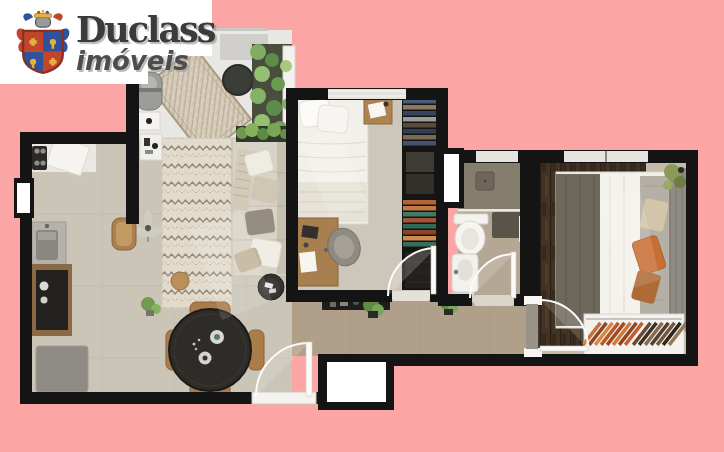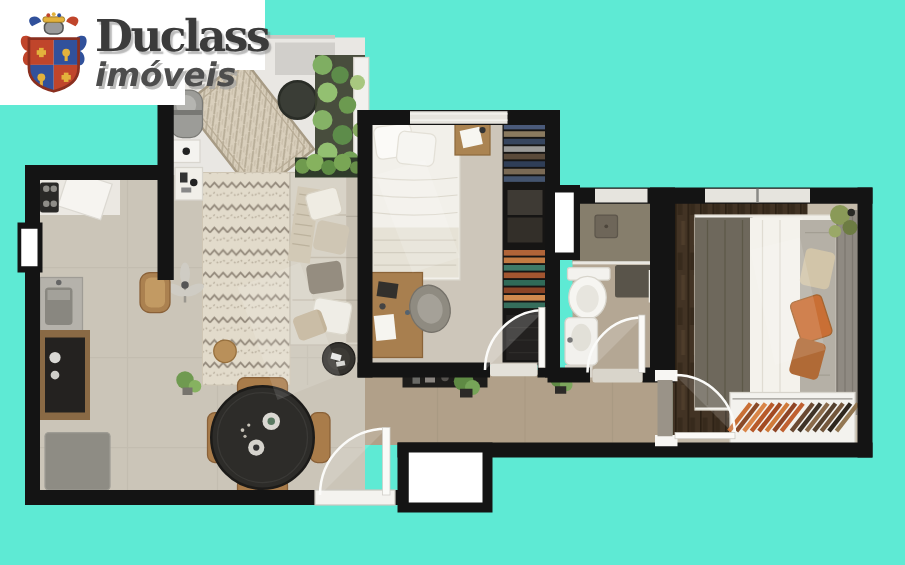--- a/index.html
+++ b/index.html
@@ -1,16 +1,16 @@
 <!DOCTYPE html>
 <html><head>
 <meta charset="utf-8">
 <style>
   html,body{margin:0;padding:0;background:#ffffff;}
-  .stage{position:relative;width:724px;height:452px;background:#5eead4;overflow:hidden;
+  .stage{position:relative;width:724px;height:452px;background:#fca5a5;overflow:hidden;
          font-family:"DejaVu Sans","Liberation Sans",sans-serif;}
   .plan{position:absolute;left:0;top:0;}
   .logo{position:absolute;left:0;top:0;width:218px;height:88px;pointer-events:none;}
   .logo-bg1{position:absolute;left:0;top:0;width:212px;height:56px;background:#fff;}
   .logo-bg2{position:absolute;left:0;top:0;width:148px;height:84px;background:#fff;}
   .crest{position:absolute;left:12px;top:8px;}
   .logo-title{position:absolute;left:76px;top:12px;width:136px;
       font-family:"DejaVu Serif","Liberation Serif",serif;font-weight:700;
       font-size:35px;line-height:36px;letter-spacing:-2px;color:#3b3b3b;
       text-shadow:2px 2px 1px rgba(130,130,130,.55);}

